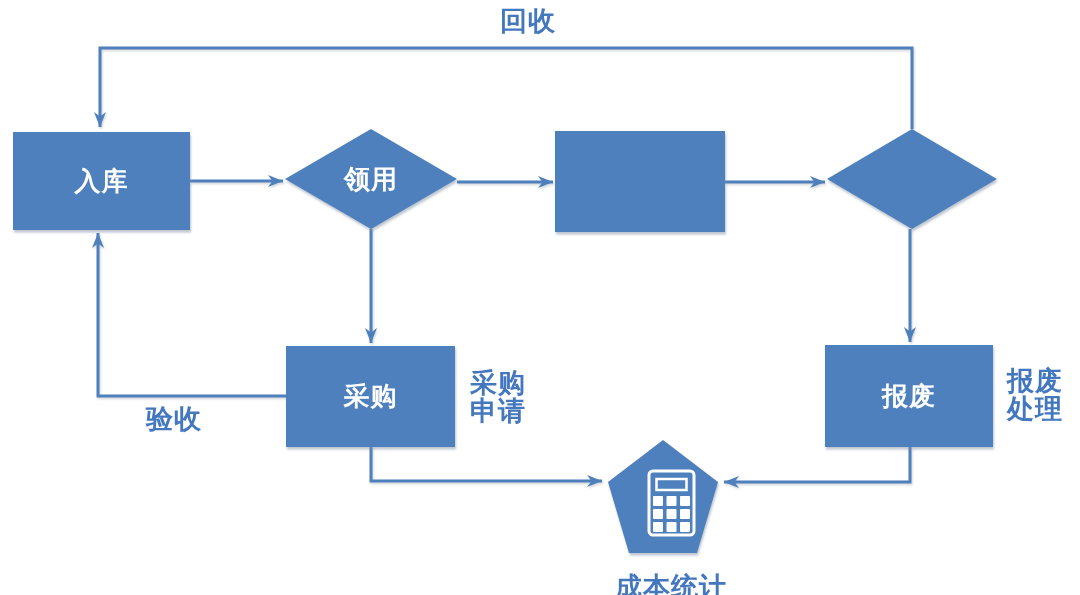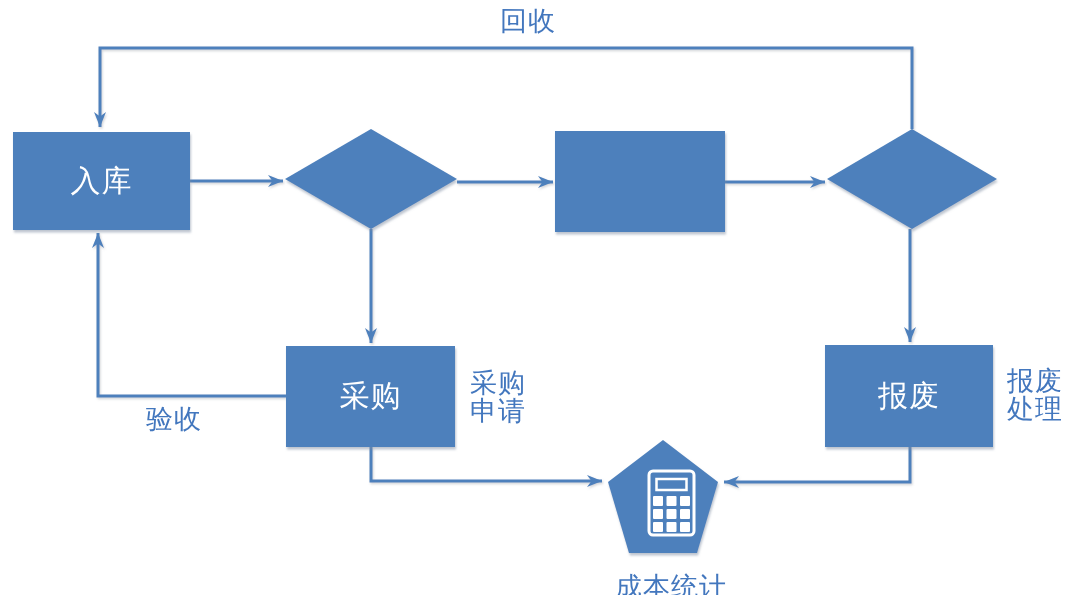--- a/index.html
+++ b/index.html
@@ -5,22 +5,22 @@
   html,body{margin:0;padding:0;background:#ffffff;}
   .canvas{
     position:relative;
     width:1080px;height:595px;
     background:#ffffff;
     font-family:"Liberation Sans", sans-serif;
     overflow:hidden;
   }
   .layer{position:absolute;left:0;top:0;}
   .label{position:absolute;display:flex;align-items:center;justify-content:center;
-         font-weight:normal;text-align:right;pointer-events:none;}
-  .node-label{color:#ffffff;font-size:30px;letter-spacing:1px;}
+         font-weight:bold;text-align:right;pointer-events:none;}
+  .node-label{color:#ffffff;font-size:26px;letter-spacing:1px;}
   .edge-label{color:#4377be;font-size:27px;letter-spacing:1px;}
   .edge-label.two-line{flex-direction:column;line-height:28px;}
 </style>
 </head>
 <body>
 
 <div class="canvas">
 
   <svg class="layer" width="1080" height="595" viewBox="0 0 1080 595">
     <defs>
@@ -78,20 +78,21 @@
         <rect x="680" y="509" width="10" height="10" rx="1"></rect>
         <rect x="653" y="522" width="10" height="10" rx="1"></rect>
         <rect x="666.5" y="522" width="10" height="10" rx="1"></rect>
         <rect x="680" y="522" width="10" height="10" rx="1"></rect>
       </g>
     </g>
   </svg>
 
   <div class="label node-label" style="left:13px;top:132px;width:177px;height:98px;">入库</div>
 
+  <div class="label node-label" style="left:285px;top:129px;width:172px;height:100px;">领用</div>
 
 
 
   <div class="label node-label" style="left:286px;top:346px;width:169px;height:101px;">采购</div>
 
   <div class="label node-label" style="left:825px;top:345px;width:168px;height:102px;">报废</div>
 
   <div class="label edge-label" style="left:591px;top:558px;width:160px;height:32px;margin-top:13px;">成本统计</div>
 
   <div class="label edge-label" style="left:468px;top:4px;width:120px;height:34px;">回收</div>

